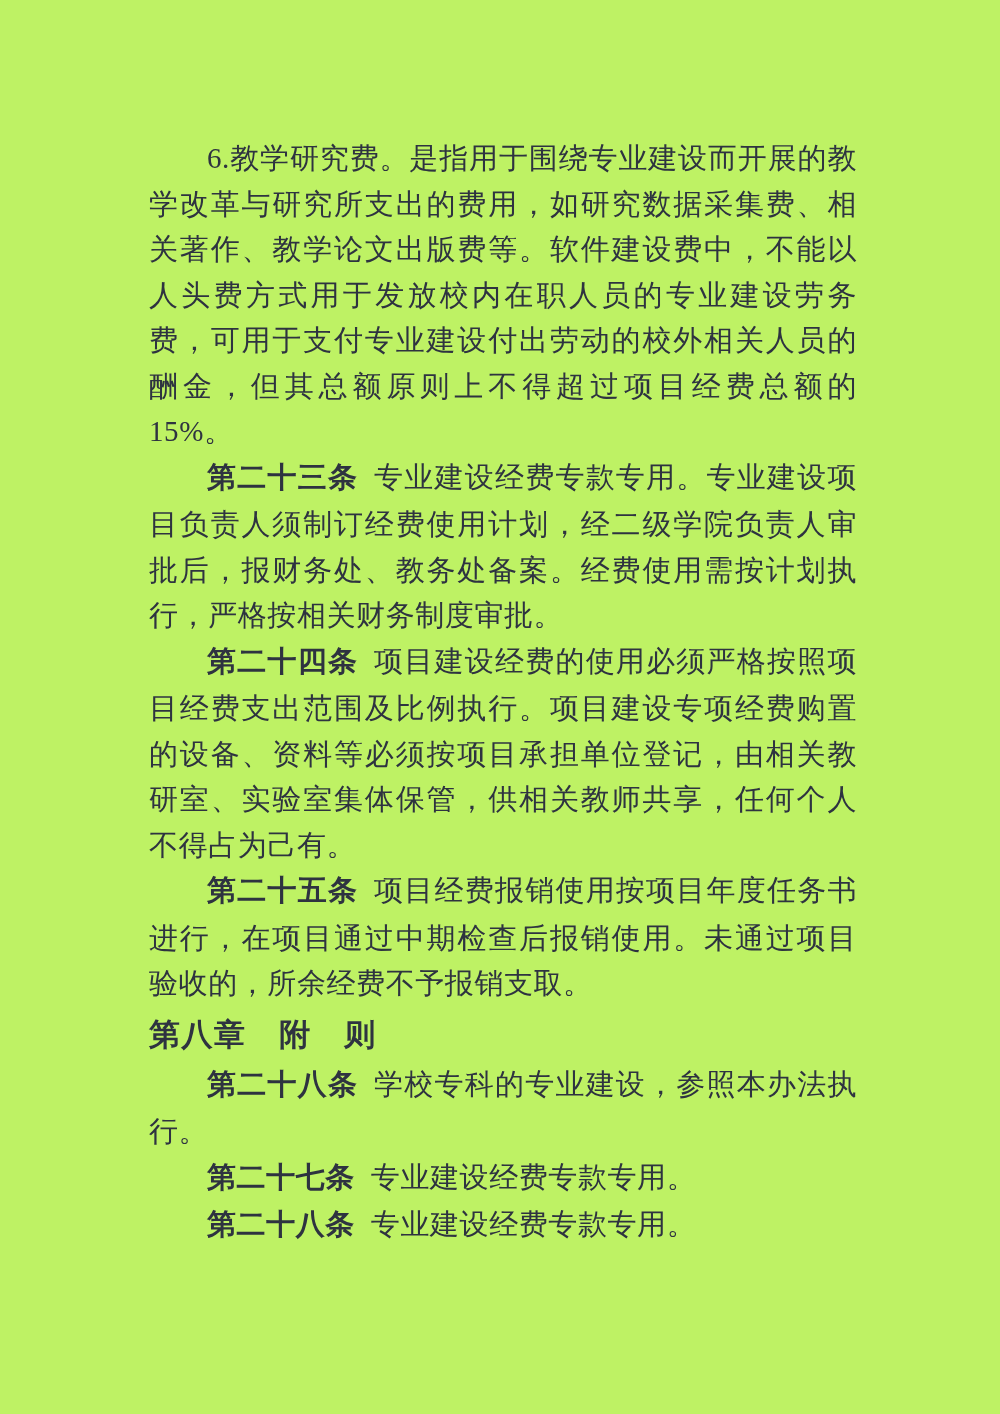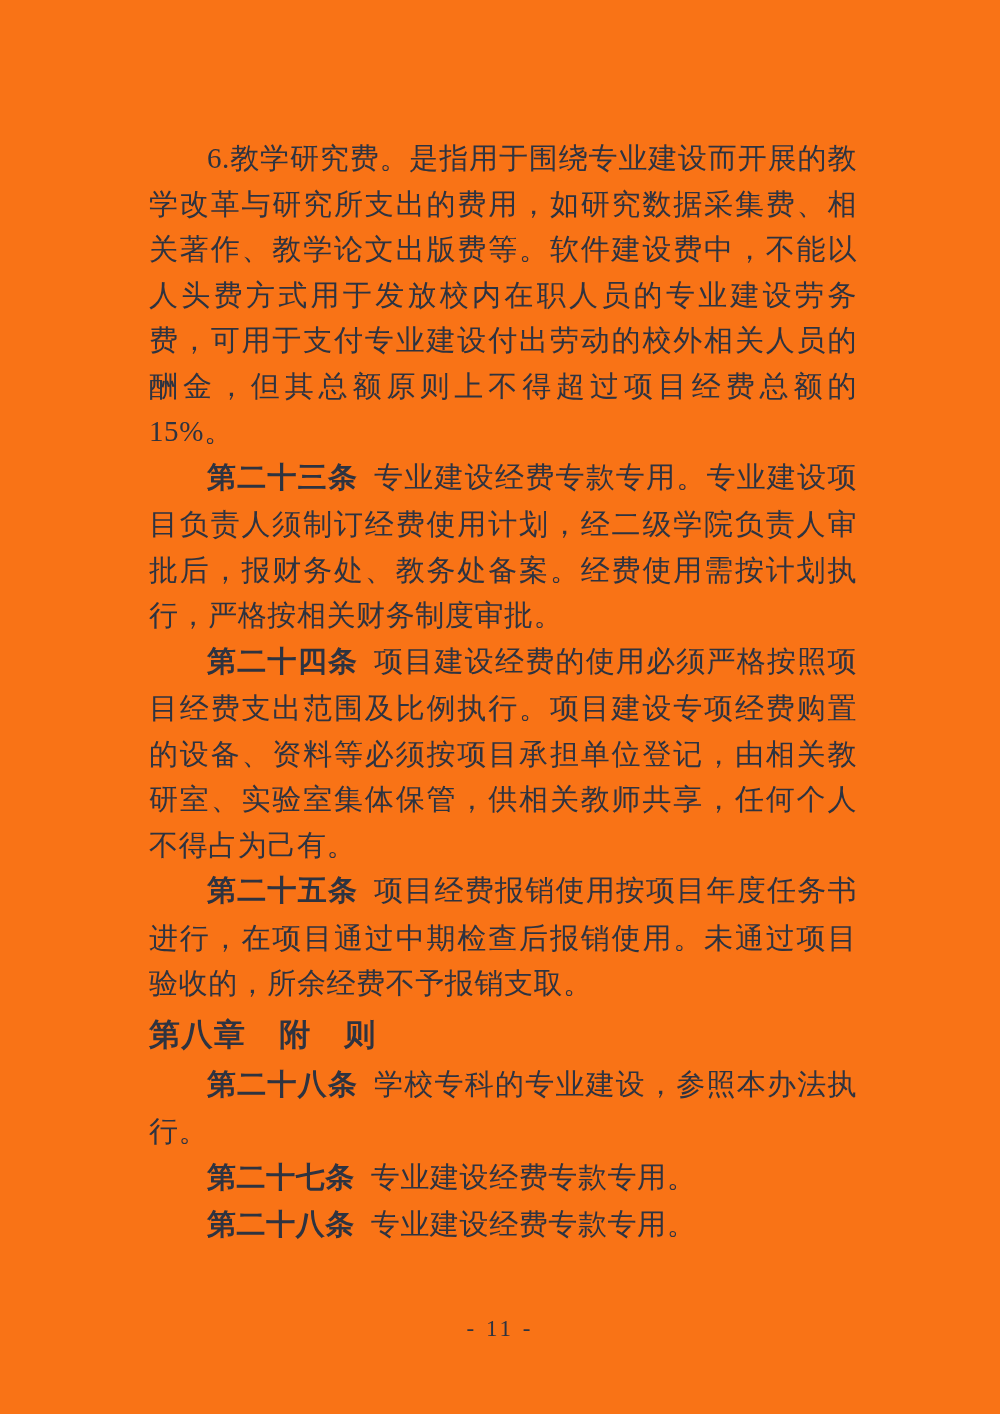--- a/index.html
+++ b/index.html
@@ -5,21 +5,21 @@
   html, body {
     margin: 0;
     padding: 0;
     background: #ffffff;
   }
   .page {
     position: relative;
     width: 1000px;
     height: 1414px;
     margin: 0 auto;
-    background: #f97316;
+    background: #bef264;
     box-sizing: border-box;
     padding: 136px 143px 0 149px;
     color: #2e3340;
     font-family: "Liberation Serif", "DejaVu Serif", serif;
     overflow: hidden;
   }
   .body-text {
     width: 708px;
   }
   p.para {
@@ -74,14 +74,13 @@
     <h2 class="chapter">第八章　附　则</h2>
 
     <p class="para"><span class="lead">第二十八条</span><span>学校专科的专业建设，参照本办法执行。</span></p>
 
     <p class="para"><span class="lead">第二十七条</span><span>专业建设经费专款专用。</span></p>
 
     <p class="para"><span class="lead">第二十八条</span><span>专业建设经费专款专用。</span></p>
 
   </div>
 
-  <div class="footer">- 11 -</div>
 </div>
 
 </body></html>

